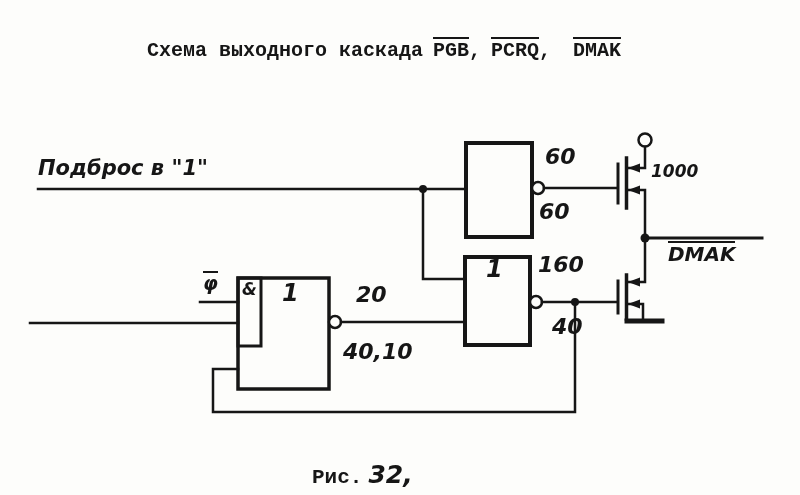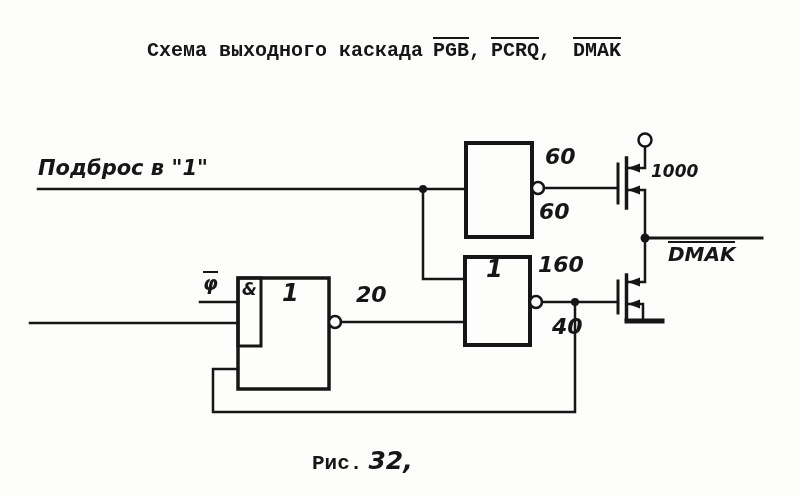--- a/index.html
+++ b/index.html
@@ -23,21 +23,21 @@
   .pin20{left:356px; top:283px; font-size:22px;}
   .pin4010{left:343px; top:340px; font-size:22px;}
   .pin60{left:545px; top:145px; font-size:22px;}
   .pin30{left:539px; top:200px; font-size:22px;}
   .lb-func{left:486px; top:257px; font-size:24px;}
   .pin160{left:538px; top:253px; font-size:22px;}
   .pin40{left:538px; top:315px; font-size:22px;margin-left:14px;}
   .tval{left:651px; top:163px; font-size:17px;}
   .out1{left:656px; top:206px; font-size:20px;}
   .out2{left:668px; top:241px; font-size:20px;}
-  .caption{position:absolute; left:312px; top:446px; font-size:21px;}
+  .caption{position:absolute; left:312px; top:460px; font-size:21px;}
   .caption .num{font-size:25px; margin-left:6px;}
 </style>
 </head>
 <body>
 
 <div class="page">
 
   <svg class="wires" width="800" height="495" viewBox="0 0 800 495" fill="none" stroke="#161616" stroke-width="2.5" stroke-linecap="square">
 
     <g>
@@ -99,20 +99,21 @@
   <div class="title mono">
     <span>Схема выходного каскада</span><span class="sig"><span class="ov">PGB</span><span>,</span></span><span class="sig"><span class="ov">PCRQ</span><span>,</span></span><span class="sig sig-last"><span class="ov">DMAK</span><span></span></span>
   </div>
 
   <div class="lbl hand in-top">Подброс в "1"</div>
   <div class="lbl hand phi"><span class="ov">φ</span></div>
 
   <div class="lbl hand amp">&amp;</div>
   <div class="lbl hand gate-func">1</div>
   <div class="lbl hand pin20">20</div>
+  <div class="lbl hand pin4010">40,10</div>
 
   <div class="lbl hand pin60">60</div>
   <div class="lbl hand pin30">60</div>
 
   <div class="lbl hand lb-func">1</div>
   <div class="lbl hand pin160">160</div>
   <div class="lbl hand pin40">40</div>
 
   <div class="lbl hand tval">1000</div>
 

